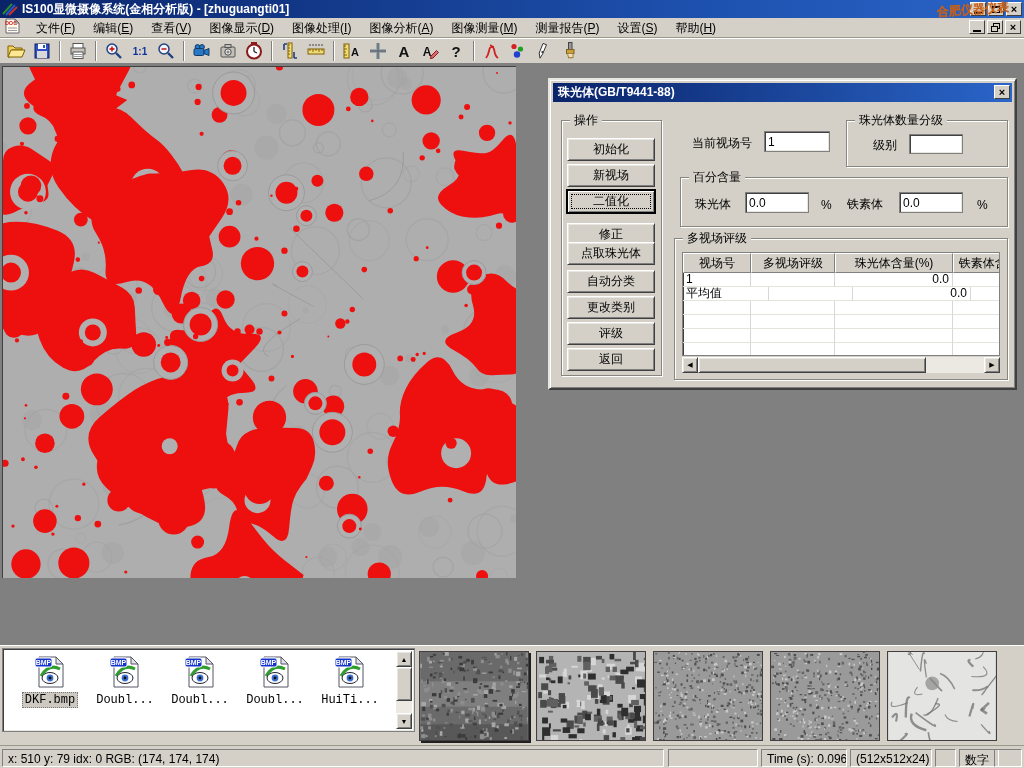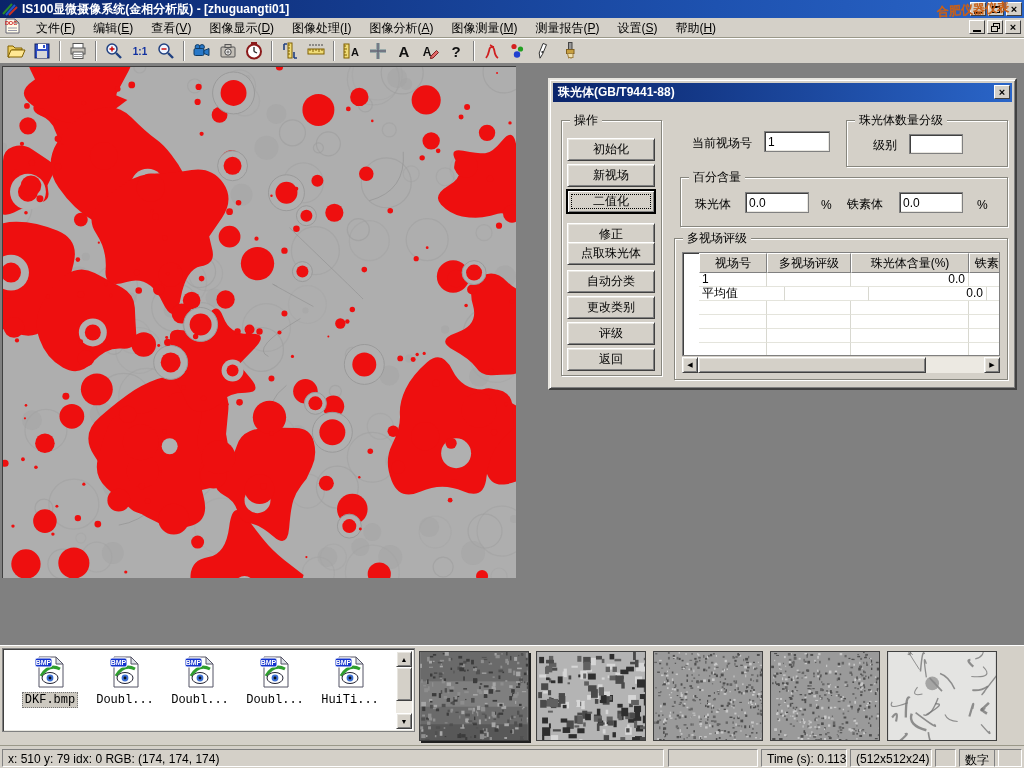--- a/index.html
+++ b/index.html
@@ -53,21 +53,21 @@
     box-shadow:inset 1px 1px 0 #e8e6e0, inset -1px -1px 0 #808080;
     display:flex;align-items:center;justify-content:center;font-size:12px;}
   .opbtn.focused{border:1px solid #000;box-shadow:0 0 0 1px #000, inset 1px 1px 0 #fff, inset -1px -1px 0 #808080;}
   .opbtn.focused::after{content:"";position:absolute;inset:3px;border:1px dotted #000;}
   .fld{position:absolute;background:#fff;border:1px solid #808080;
     box-shadow:inset 1px 1px 0 #404040, inset -1px -1px 0 #e8e6e0;
     font-family:"Liberation Sans","DejaVu Sans",sans-serif;font-size:12px;padding:2px 3px;outline:none;}
   .lbl{position:absolute;line-height:16px;}
   
   .grid{position:absolute;background:#fff;border:1px solid #808080;
-    box-shadow:inset 1px 1px 0 #404040;overflow:hidden;padding-left:16px;}
+    box-shadow:inset 1px 1px 0 #404040;overflow:hidden;}
   .grow{display:flex;}
   .hcell{background:#d4d0c8;border:1px solid;border-color:#fff #808080 #808080 #fff;
     height:20px;display:flex;align-items:center;justify-content:center;flex:none;overflow:hidden;white-space:nowrap;}
   .bcell{height:14px;flex:none;border-right:1px solid #d8d8d0;border-bottom:1px solid #e4e4dc;
     font-size:12px;line-height:13px;padding:0 3px;overflow:hidden;white-space:nowrap;}
   .bcell.num{text-align:right;}
   
   .sbtn{background:#d4d0c8;border:1px solid;border-color:#fff #404040 #404040 #fff;
     box-shadow:inset 1px 1px 0 #e8e6e0, inset -1px -1px 0 #808080;
     display:flex;align-items:center;justify-content:center;font-size:7px;color:#000;flex:none;}
@@ -2153,19 +2153,19 @@
         <path d="M8 71 q3 -13 -4 -4" stroke="#777" stroke-width="2.2" fill="none" opacity="0.8"></path>
         <path d="M22 47 q-4 -4 -4 20" stroke="#777" stroke-width="2.4" fill="none" opacity="0.8"></path>
         <path d="M41 82 q1 10 7 20" stroke="#777" stroke-width="1.7" fill="none" opacity="0.8"></path>
         <circle cx="45" cy="32" r="7" fill="#8a8a8a" opacity="0.7"></circle>
       </svg>
   </div>
 
   <div class="statusbar">
     <div class="sb-panel" style="left:2px;width:662px">x: 510 y: 79  idx: 0  RGB: (174, 174, 174)</div>
     <div class="sb-panel" style="left:668px;width:90px"></div>
-    <div class="sb-panel" style="left:761px;width:86px">Time (s): 0.113</div>
+    <div class="sb-panel" style="left:761px;width:86px">Time (s): 0.096</div>
     <div class="sb-panel" style="left:850px;width:82px">(512x512x24)</div>
     <div class="sb-panel" style="left:935px;width:21px"></div>
     <div class="sb-panel" style="left:959px;width:40px">数字</div>
     <div class="sb-panel" style="left:994px;width:28px"></div>
   </div>
 </div>
 
 </body></html>

